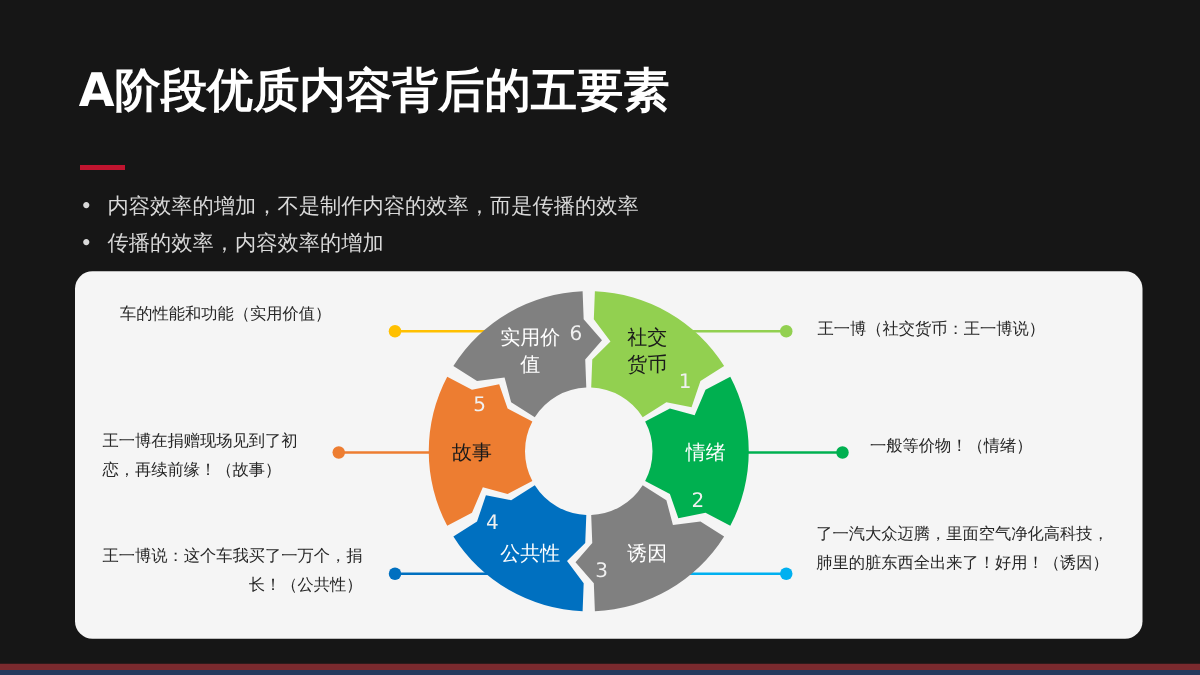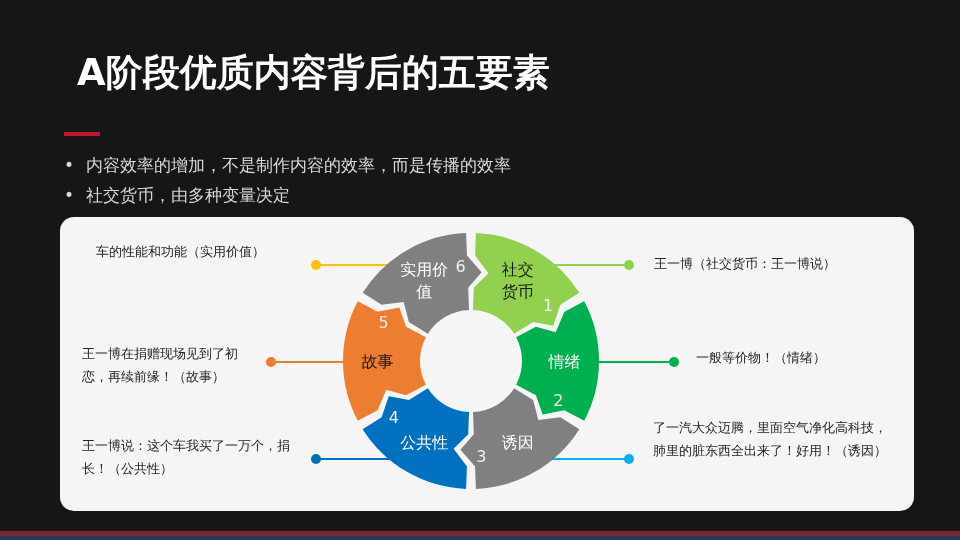--- a/index.html
+++ b/index.html
@@ -1,18 +1,18 @@
 <!DOCTYPE html>
 <html><head>
 <meta charset="utf-8">
 <style>
   html, body { margin:0; padding:0; }
   body { width:960px; height:540px; background:#161616; position:relative; overflow:hidden;
          font-family:"DejaVu Sans","Liberation Sans",sans-serif; }
-  .title { position:absolute; left:63px; top:48px; font-size:37px; font-weight:bold; color:#ffffff; letter-spacing:0px;margin-left:14px; }
+  .title { position:absolute; left:63px; top:48px; font-size:37px; font-weight:bold; color:#ffffff; letter-spacing:0px; }
   .accent-bar { position:absolute; left:64px; top:132px; width:36px; height:4px; background:#c0142f; }
   .bullets { position:absolute; left:64px; top:152px; margin:0; padding:0; list-style:none; color:#d9d9d9; font-size:17px; }
   .bullets li { height:30px; line-height:26px; display:flex; }
   .bullets .dot { width:22px; color:#d9d9d9; }
   .card { position:absolute; left:60px; top:217px; width:854px; height:294px; background:#f5f5f5; border-radius:14px; }
   .note { position:absolute; font-size:13px; line-height:23px; color:#262626; }
   .band-red { position:absolute; left:0; top:531px; width:960px; height:5px; background:#7a2a2e; }
   .band-blue { position:absolute; left:0; top:536px; width:960px; height:4px; background:#23395d; }
   svg { position:absolute; left:0; top:0; }
   .seg-label { font-size:16px; fill:#ffffff; }
@@ -24,34 +24,34 @@
 
 <div class="title">A阶段优质内容背后的五要素</div>
 <div class="accent-bar"></div>
 <ul class="bullets">
   <li>
       <span class="dot">•</span>
       <span>内容效率的增加，不是制作内容的效率，而是传播的效率</span>
     </li>
   <li>
       <span class="dot">•</span>
-      <span>社交货币，由多种变量决定</span>
+      <span>传播的效率，内容效率的增加</span>
     </li>
 </ul>
 
 <div class="card"></div>
 
 <div class="note" style="left:96px; top:240px;">
   <div>车的性能和功能（实用价值）</div>
 </div>
 <div class="note" style="left:82px; top:342px;">
   <div>王一博在捐赠现场见到了初</div>
   <div>恋，再续前缘！（故事）</div>
 </div>
-<div class="note" style="left:82px; top:434px;">
+<div class="note" style="left:82px; top:434px;text-align:right;">
   <div>王一博说：这个车我买了一万个，捐</div>
   <div>长！（公共性）</div>
 </div>
 
 <div class="note" style="left:654px; top:252px;">
   <div>王一博（社交货币：王一博说）</div>
 </div>
 <div class="note" style="left:696px; top:346px;">
   <div>一般等价物！（情绪）</div>
 </div>

